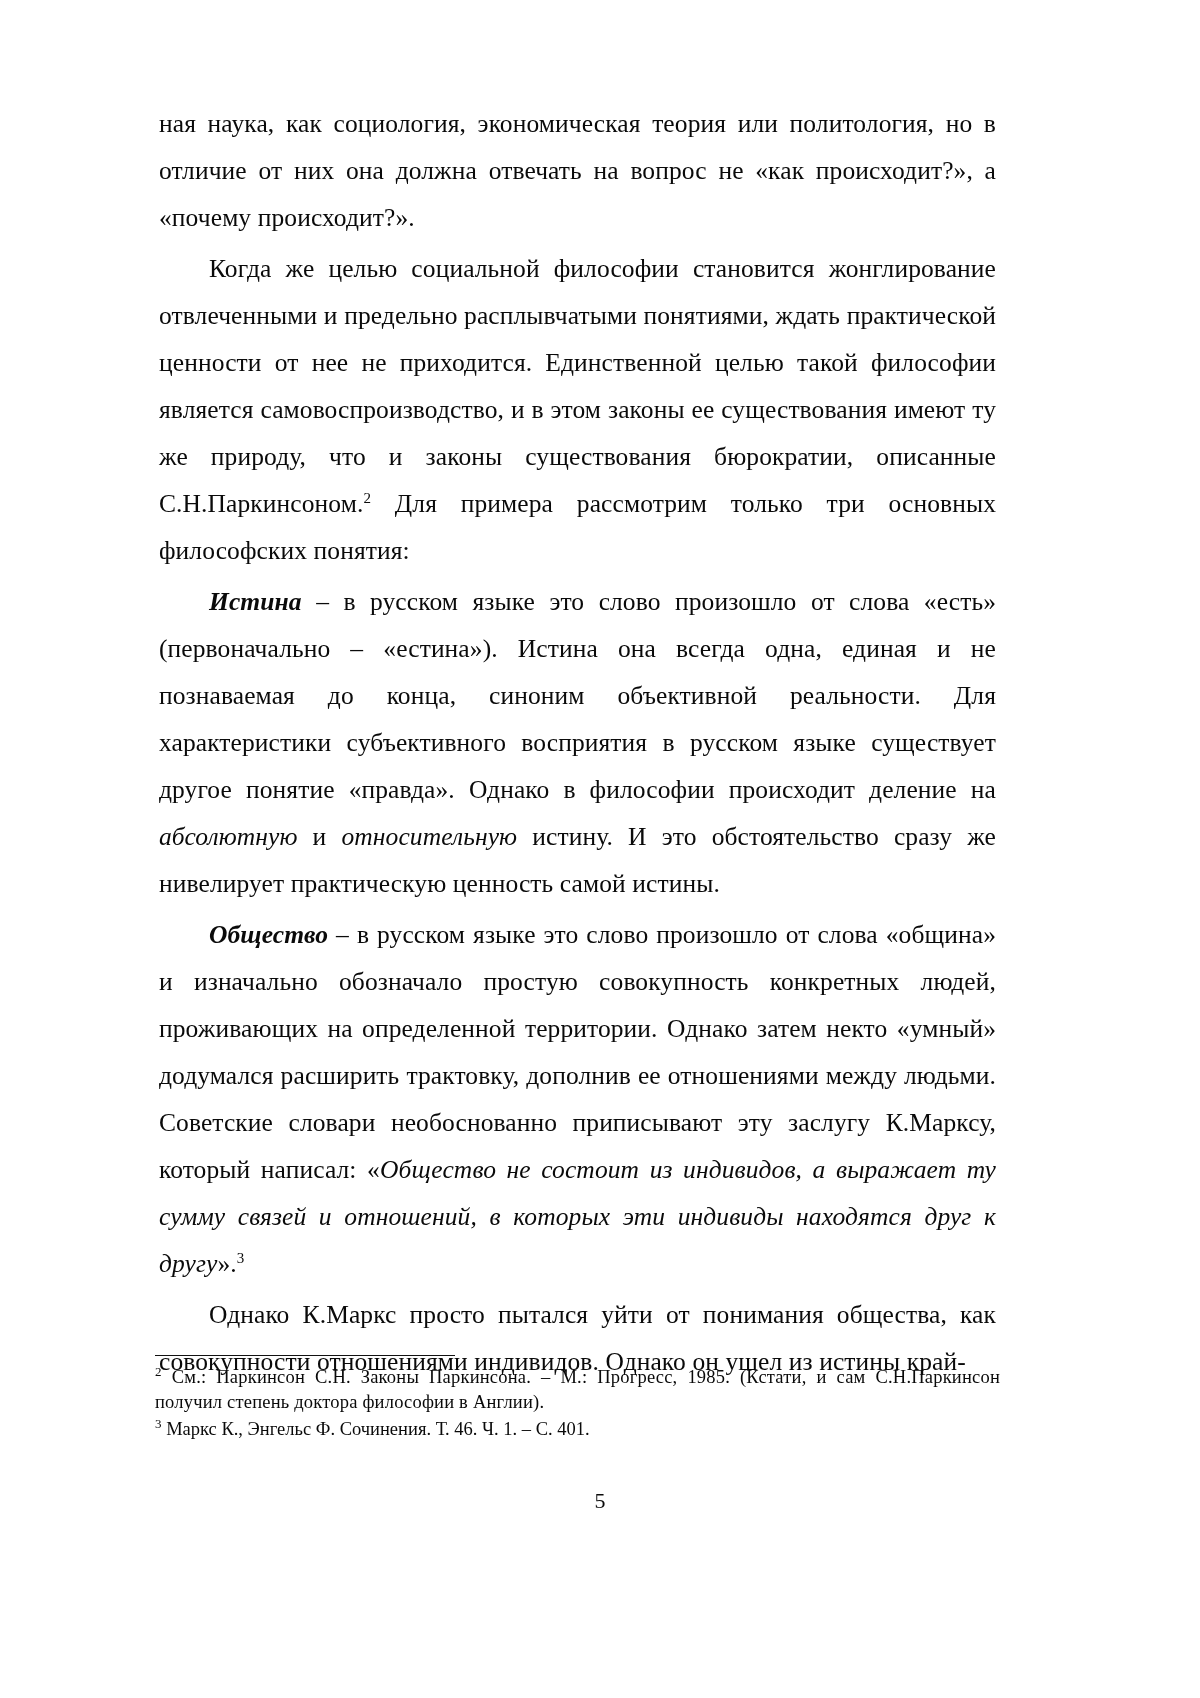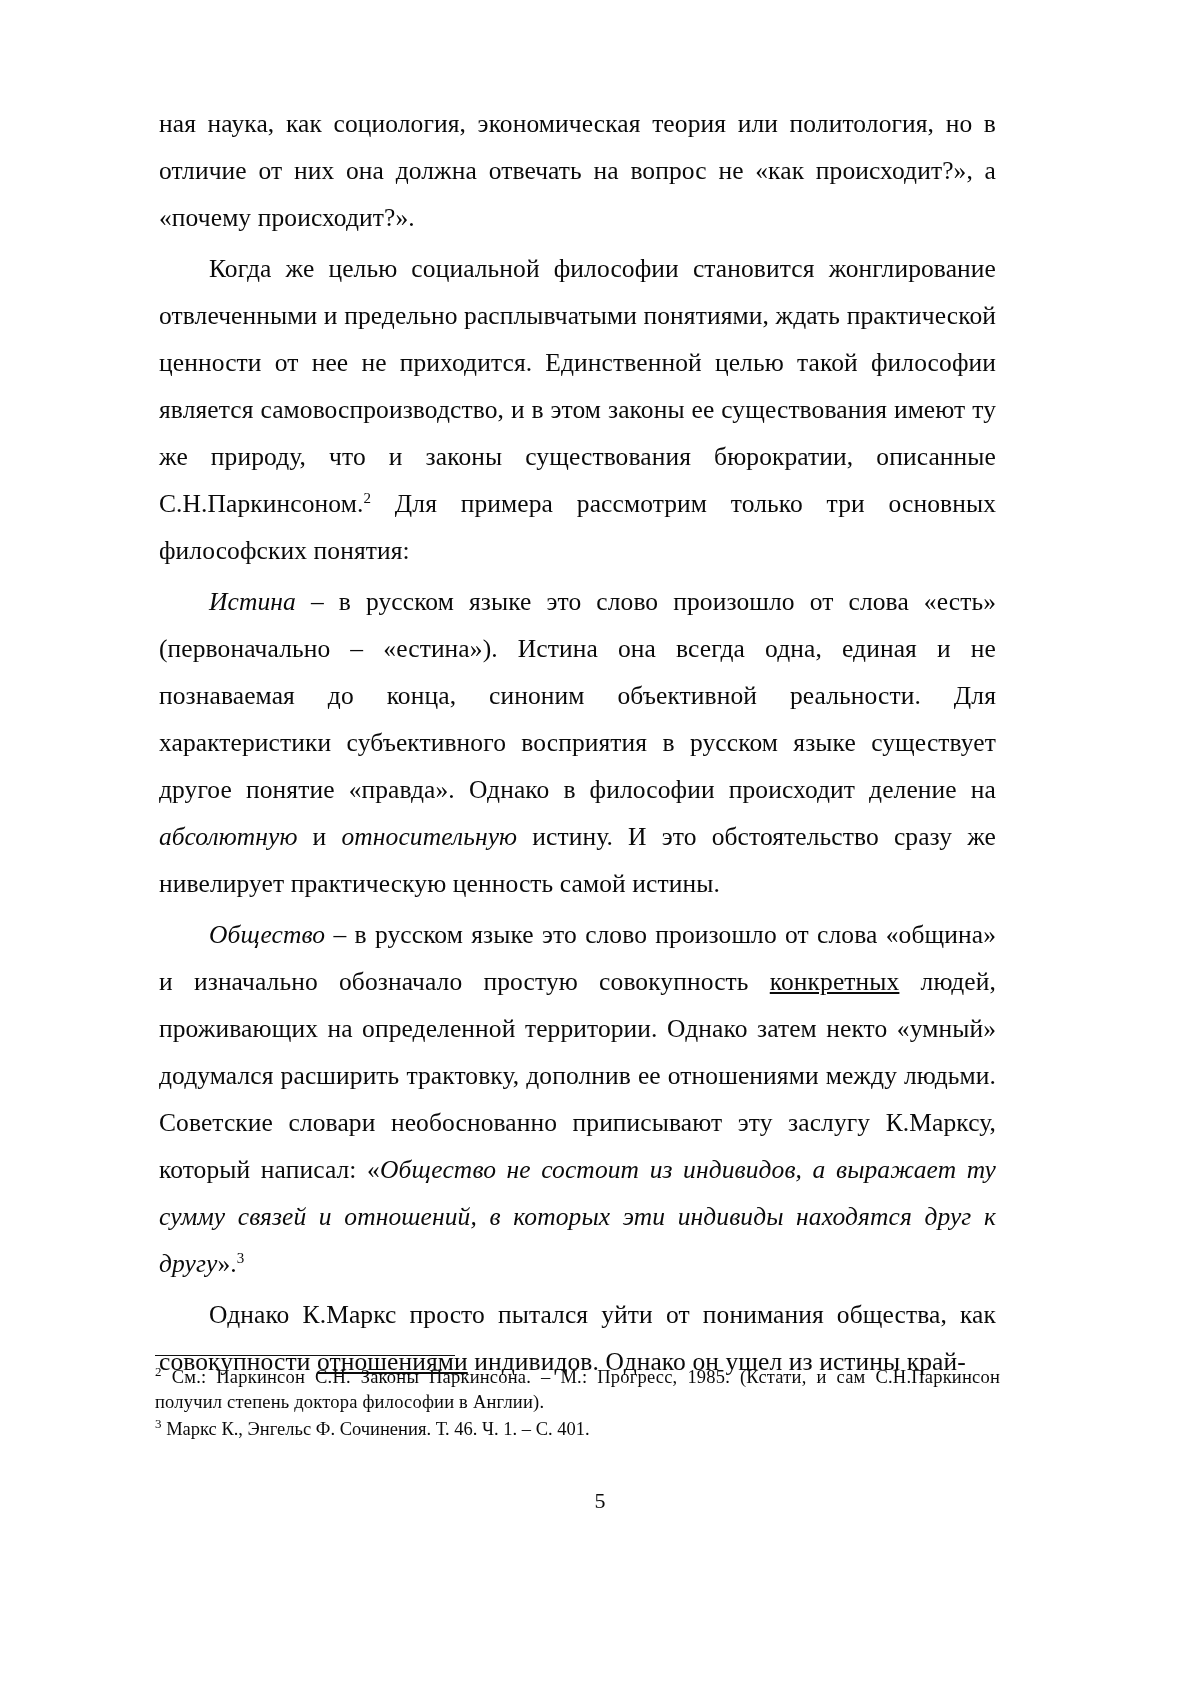--- a/index.html
+++ b/index.html
@@ -41,25 +41,24 @@
     text-indent: 50px;
   }
   
   p.body-par:last-child {
     margin-bottom: 0;
   }
   i, .ital {
     font-style: italic;
   }
   b.term {
-    font-weight: normal;
+    font-weight: bold;
     font-style: italic;
   }
   .uline {
-    text-decoration: underline;
   }
   sup {
     font-size: 15px;
     vertical-align: super;
     line-height: 0;
   }
   .footnote-area {
     position: absolute;
     left: 155px;
     top: 1355px;

